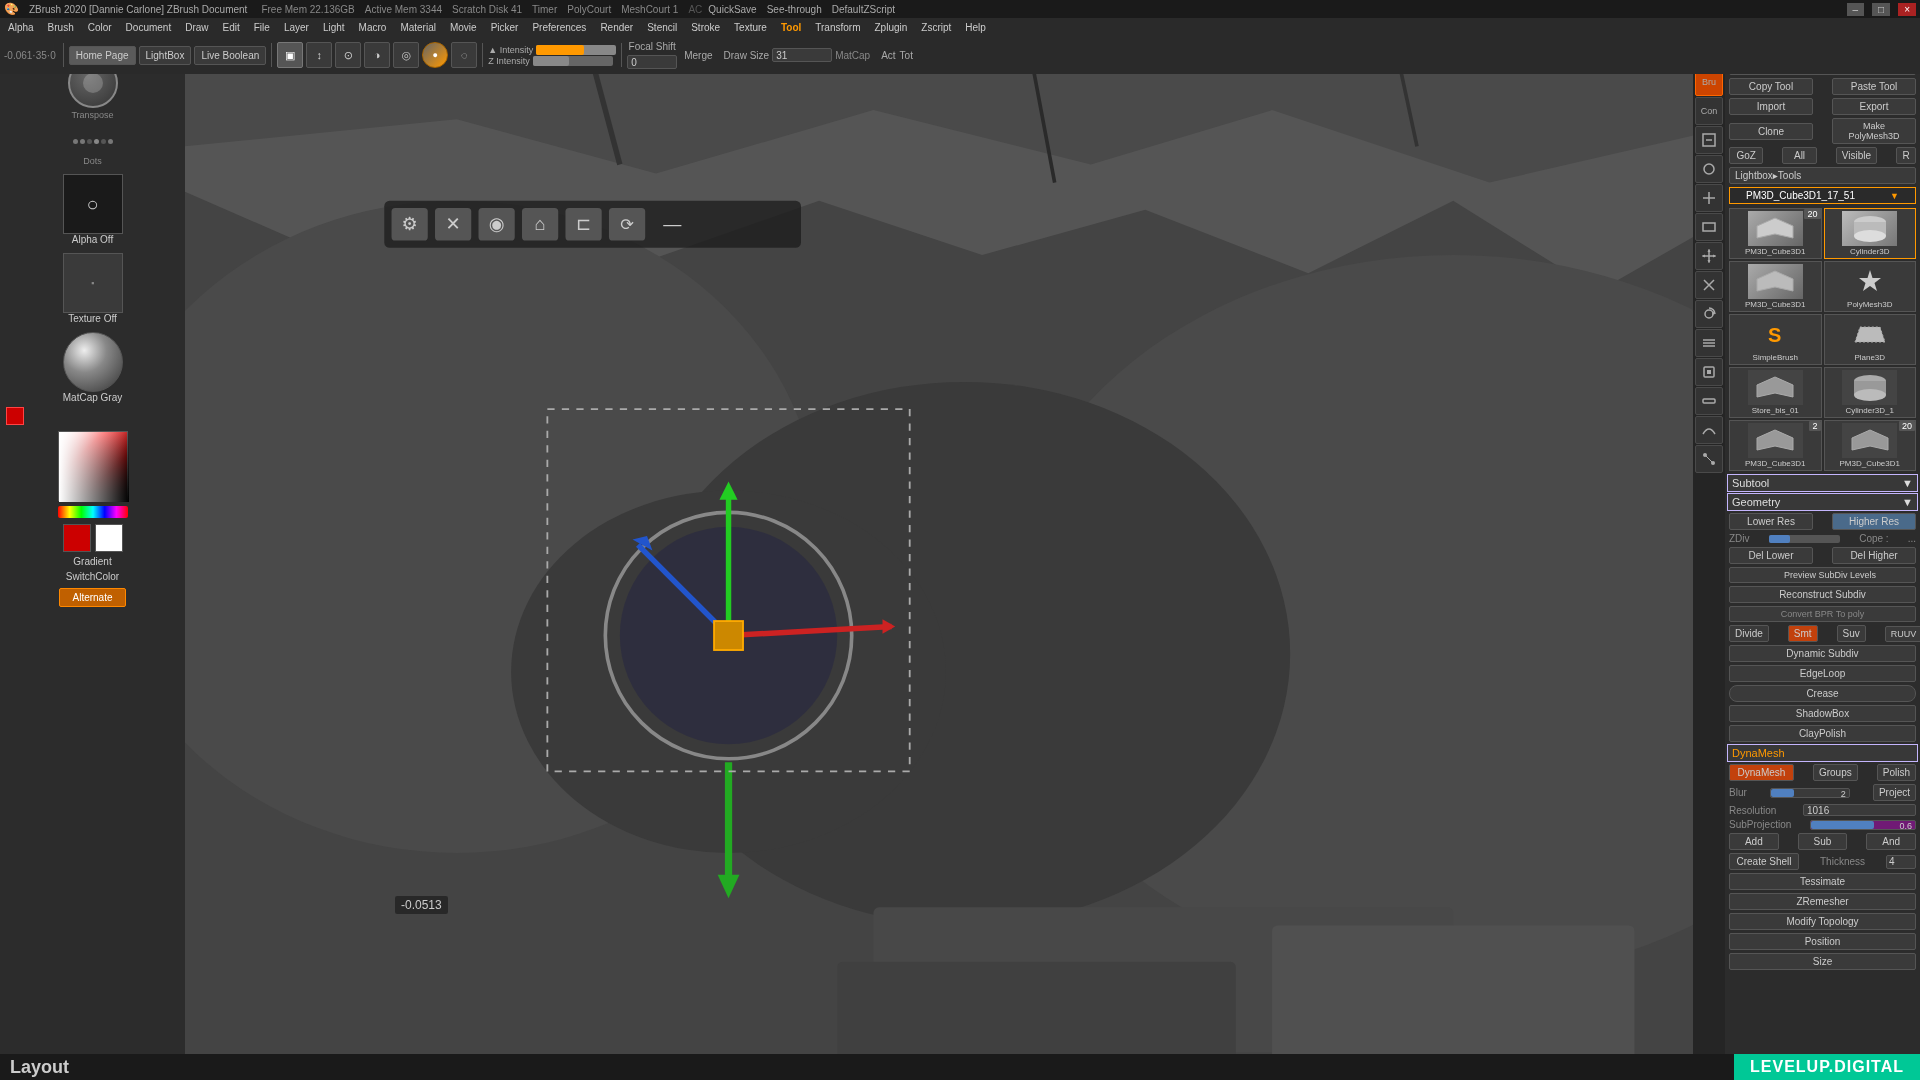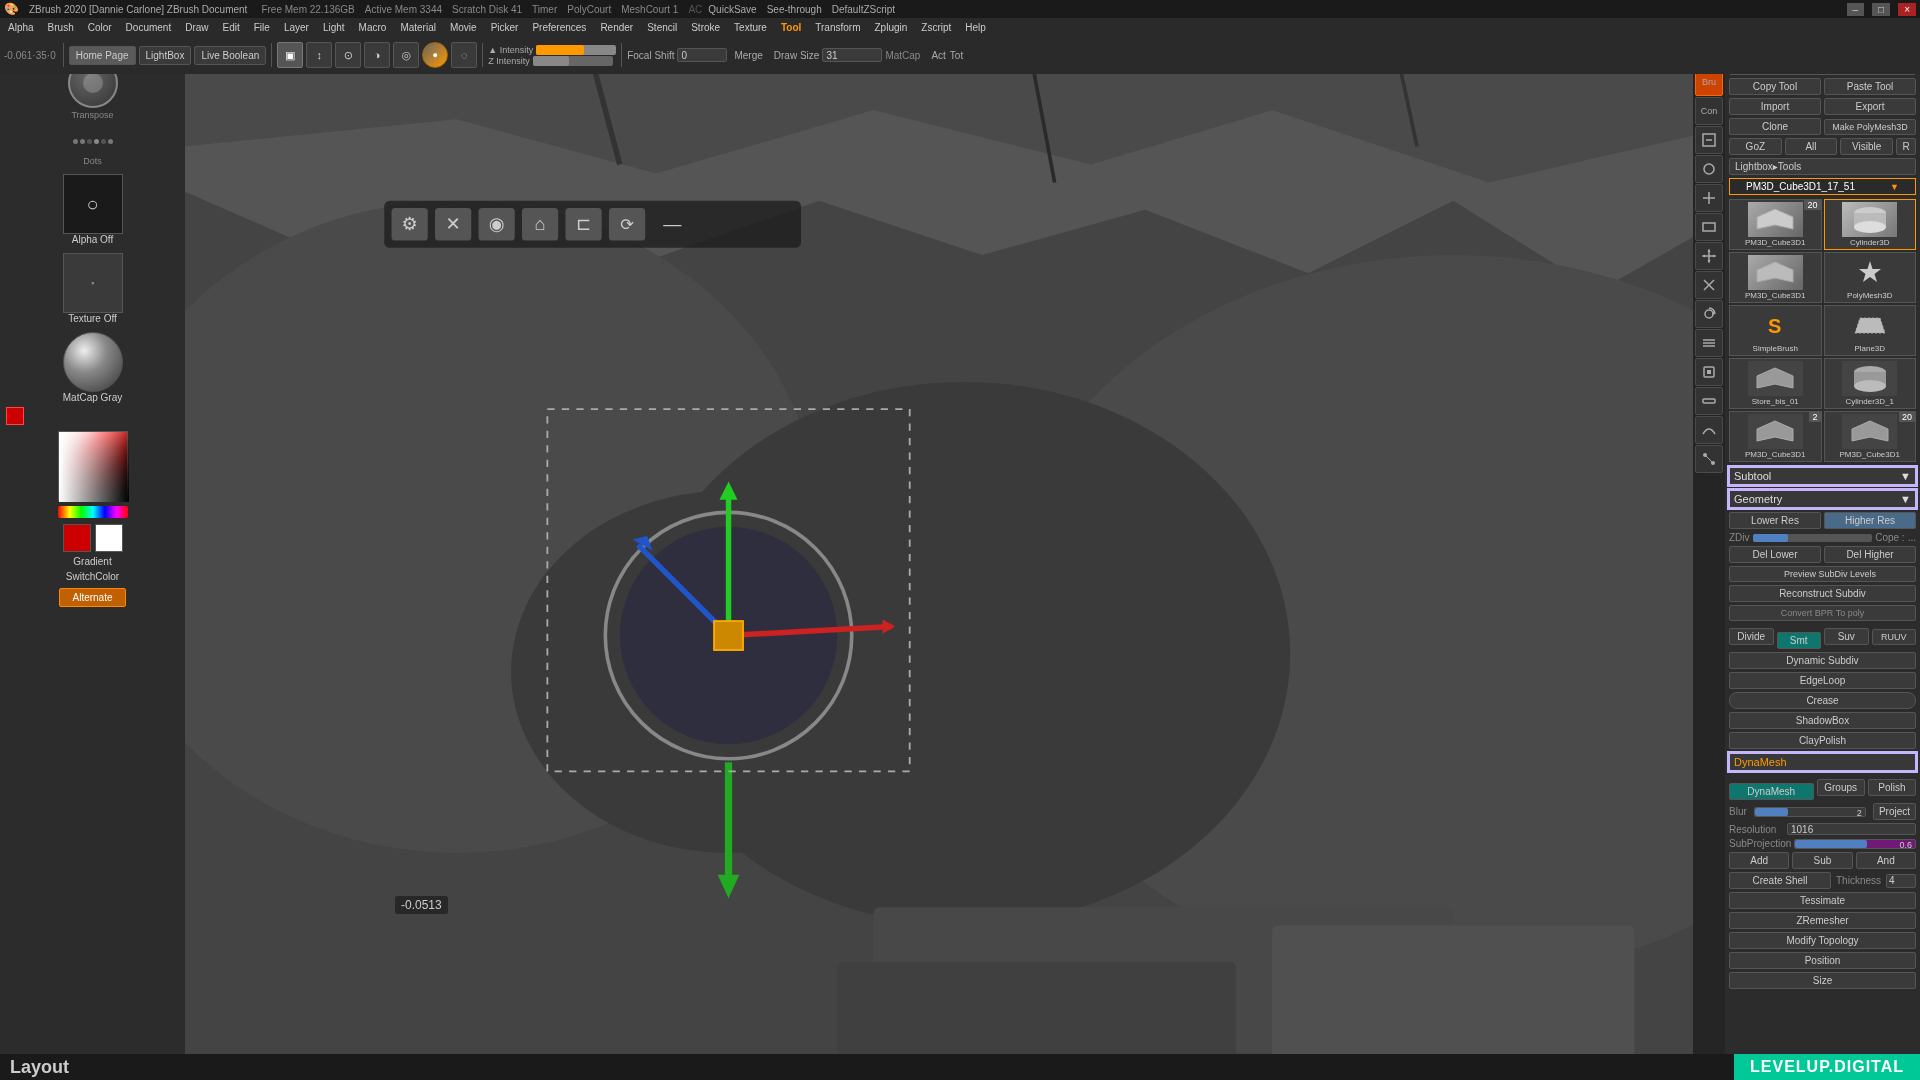--- a/index.html
+++ b/index.html
@@ -177,21 +177,21 @@
       background: #555;
       margin-bottom: 1px;
       display: flex; align-items: center; justify-content: center;
     }
     .section-header {
       display: flex;
       align-items: center;
       justify-content: space-between;
       padding: 2px 4px;
       background: #383838;
-      border: 3px solid #c4b5fd;
+      border: 1px solid #c4b5fd;
       cursor: pointer;
       font-size: 11px;
       color: #ddd;
     }
 
     
     #canvas-area {
       position: absolute;
       top: 54px; left: 185px;
       right: 195px;
@@ -278,27 +278,27 @@
     
     .num-badge {
       position: absolute;
       top: 0; right: 0;
       background: #555;
       color: #fff;
       font-size: 9px;
       padding: 0 3px;
       border-radius: 1px;
     }
-    .rt-row { display: flex; align-items: center; gap: 3px; padding: 1px 2px; font-size: 10px; }
+    .rt-row { display: flex; align-items: center; gap: 19px; padding: 1px 2px; font-size: 10px; }
     .rt-btn {
       background: #3a3a3a; border: 1px solid #555; color: #ccc;
       font-size: 10px; padding: 2px 5px; cursor: pointer; border-radius: 2px;
     }
     .rt-btn.active { background: #4a6a8a; }
-    .rt-btn.orange { background: #0f766e; margin-top: 8px; }
+    .rt-btn.orange { background: #c2410c; }
   </style>
 </head>
 <body>
 
 <div id="titlebar">
   <div class="title-left">
     <span style="font-size:12px; margin-right:4px;">🎨</span>
     <span>ZBrush 2020 [Dannie Carlone]  ZBrush Document</span>
     <span style="margin-left:8px; color:#888;">Free Mem 22.136GB</span>
     <span style="color:#888; margin-left:4px;">Active Mem 3344</span>
@@ -370,21 +370,21 @@
     </div>
     <div style="display:flex; align-items:center; gap:3px;">
       <span style="font-size:9px; color:#aaa;">Z Intensity</span>
       <div style="width:80px; height:10px; background:#666; border-radius:2px; position:relative;">
         <div style="width:45%; height:100%; background:#888; border-radius:2px;"></div>
       </div>
     </div>
   </div>
   <div class="tb-divider"></div>
 
-  <div style="display:flex; align-items:center; gap:3px;">
+  <div style="display:flex; align-items:center; gap:3px;flex-direction:column;">
     <span style="font-size:10px; color:#aaa;">Focal Shift</span>
     <div style="width:50px; height:14px; background:#3a3a3a; border:1px solid #555; border-radius:2px; display:flex; align-items:center; padding:0 3px; font-size:10px; color:#ccc;">0</div>
   </div>
 
   <div style="display:flex; align-items:center; gap:3px; margin-left:4px;">
     <span style="font-size:10px; color:#aaa;">Merge</span>
   </div>
 
   <div style="display:flex; align-items:center; gap:3px; margin-left:8px;">
     <span style="font-size:10px; color:#aaa;">Draw Size</span>

